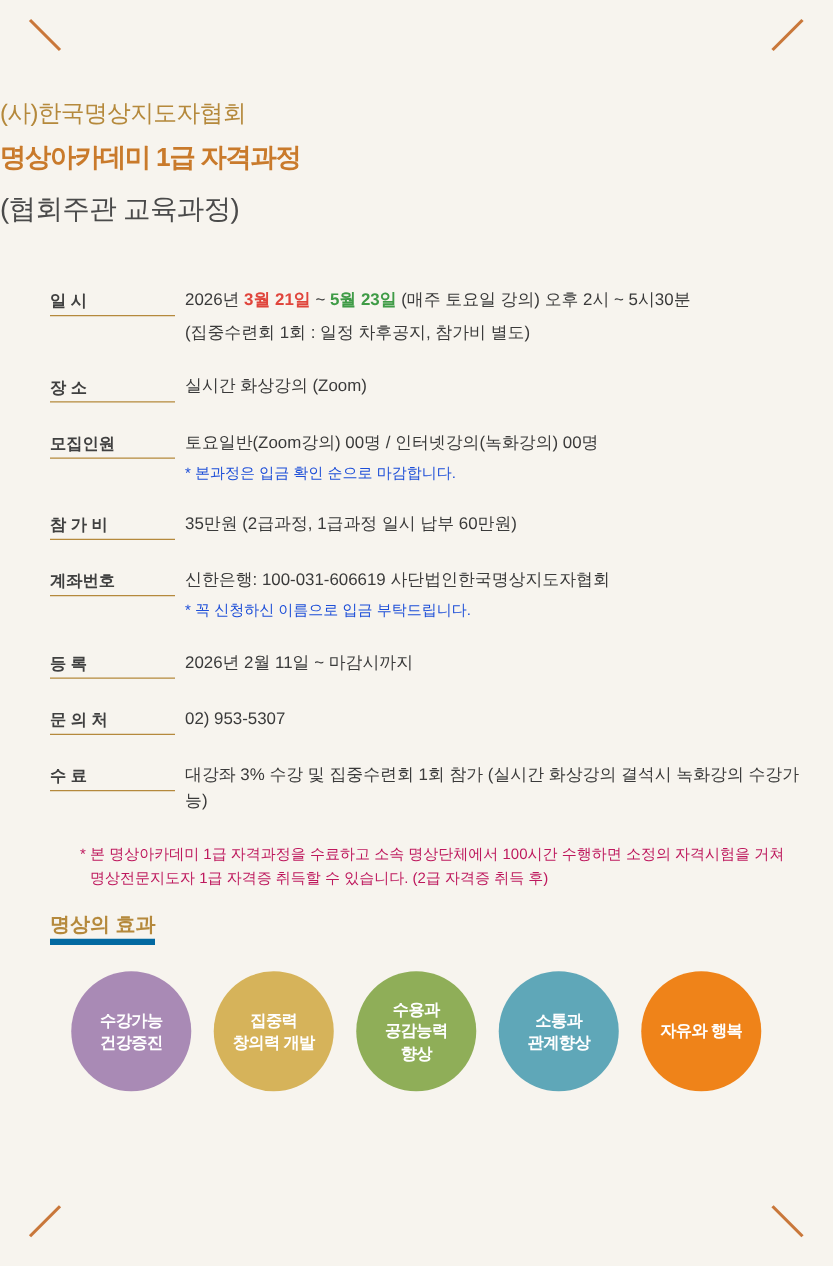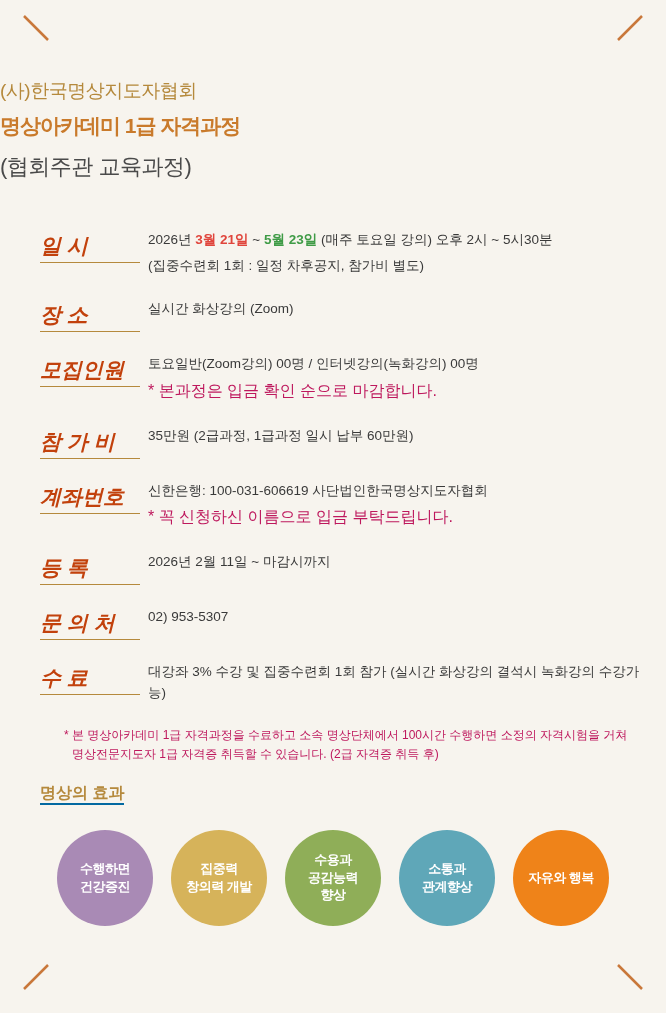--- a/index.html
+++ b/index.html
@@ -61,41 +61,40 @@
     padding-right: 18px;
   }
   .row {
     display: flex;
     align-items: flex-start;
     margin-bottom: 22px;
   }
   .label {
     width: 100px;
     flex: 0 0 100px;
-    font-size: 21px;
-    font-weight: bold;
-    color: #c2410c;
-    font-style: italic;
+    font-size: 13px;
+    font-weight: bold;
+    color: #404040;
     border-bottom: 1px solid #b5893c;
     padding-bottom: 2px;
     text-align: justify;
     letter-spacing: 0;
     margin-top: 2px;
   }
   .value {
     flex: 1;
     font-size: 13.5px;
     line-height: 1.55;
     color: #3a3a3a;
     padding-left: 8px;
   }
   .value .line2 { display:block; margin-top: 5px; }
   .note {
-    color: #be185d;
-    font-size: 16px;
+    color: #1d4ed8;
+    font-size: 12px;
     display: block;
     margin-top: 4px;
   }
   .accent-red { color: #e0453c; font-weight: bold; }
   .accent-green { color: #3f9b46; font-weight: bold; }
   .note-block {
     color: #be185d;
     font-size: 12px;
     line-height: 1.6;
     margin-top: 8px;
@@ -107,21 +106,21 @@
   
   .effects-title {
     margin-top: 18px;
     padding-left: 40px;
     font-size: 16px;
     font-weight: bold;
     color: #b5893c;
     border-bottom: 0;
   }
   .effects-title span {
-    border-bottom: 2px solid #0369a1;
+    border-bottom: 5px solid #0369a1;
     padding-bottom: 2px;
   }
   .circles {
     display: flex;
     justify-content: center;
     align-items: center;
     gap: 18px;
     margin-top: 26px;
   }
   .circle {
@@ -229,21 +228,21 @@
   <span class="ind">명상전문지도자 1급 자격증 취득할 수 있습니다. (2급 자격증 취득 후)</span>
 </div>
 
 <div class="effects-title">
   <span>명상의 효과</span>
 </div>
 
 <div class="circles">
   <div class="circle" id="circ0" style="background: rgb(169, 138, 181);">
     <div>
-      <span>수행하면</span><br>
+      <span>수강가능</span><br>
       <span>건강증진</span>
     </div>
   </div>
   <div class="circle" id="circ1" style="background: rgb(214, 179, 90);">
     <div>
       <span>집중력</span><br>
       <span>창의력 개발</span>
     </div>
   </div>
   <div class="circle" id="circ2" style="background: rgb(143, 174, 88);">

